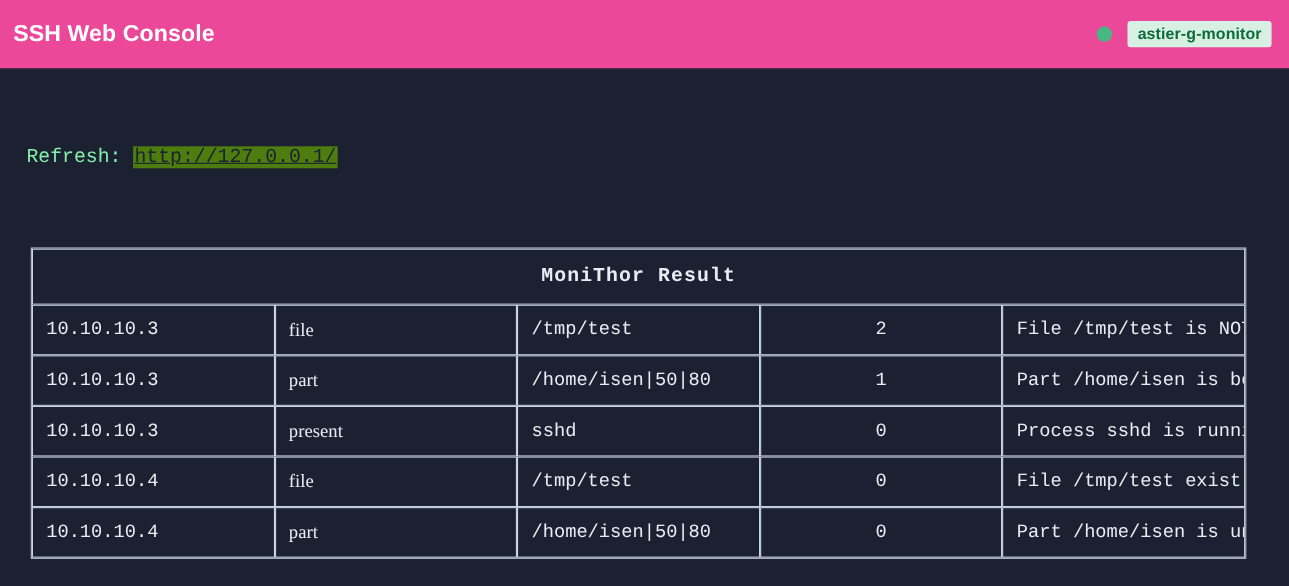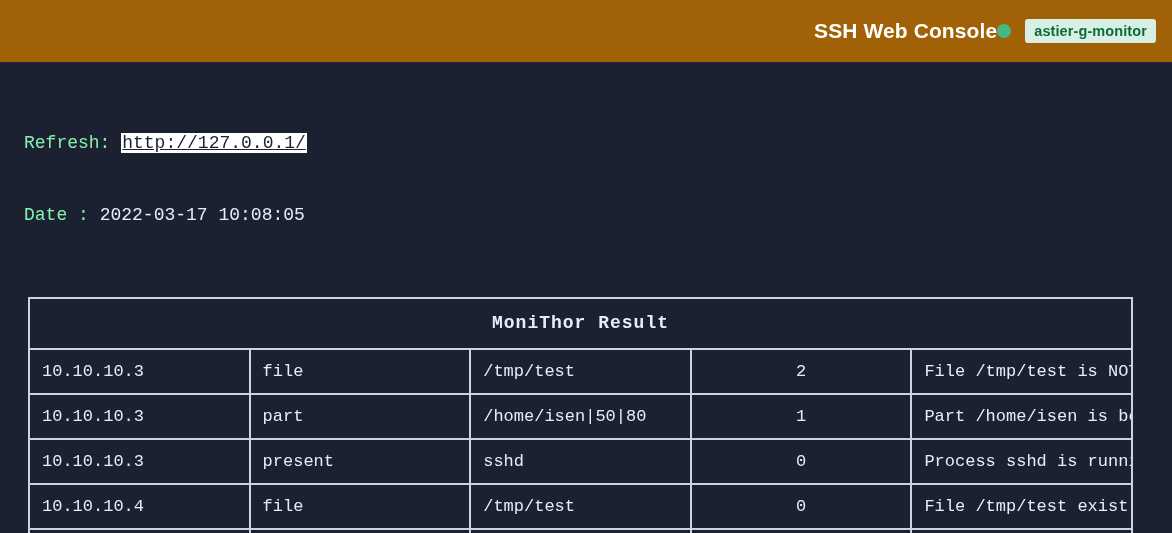--- a/index.html
+++ b/index.html
@@ -9,24 +9,24 @@
     width: 1172px;
     height: 533px;
     overflow: hidden;
     background: #1b2130;
     font-family: "Liberation Sans", sans-serif;
   }
 
   
   .appbar {
     height: 63px;
-    background: #a16207;
+    background: #ec4899;
     display: flex;
     align-items: center;
-    justify-content: flex-end;
+    justify-content: space-between;
     padding: 0 16px 0 12px;
     border-bottom: 1px solid #232838;
   }
   .app-title {
     color: #ffffff;
     font-size: 21px;
     font-weight: bold;
     letter-spacing: 0.1px;
     white-space: nowrap;
   }
@@ -64,21 +64,21 @@
     font-family: "Liberation Mono", "DejaVu Sans Mono", monospace;
     font-size: 18px;
     line-height: 24px;
     color: #e8ecf5;
     padding-left: 24px;
     white-space: pre;
   }
   .info-line { display: block; height: 24px; }
   .label-refresh, .label-date { color: #86efac; }
   .url-chip {
-    background: #ffffff;
+    background: #4d7c0f;
     color: #1b2130;
     padding: 0 1px;
   }
 
   
   .table-wrap {
     margin: 22px 28px 0 28px;
   }
   table.monithor {
     width: 1105px;
@@ -102,21 +102,21 @@
   }
   table.monithor th.title-cell {
     text-align: center;
     font-weight: bold;
     font-size: 18px;
     letter-spacing: 1px;
     padding: 14px 10px 15px 10px;
     margin-top: 47px;
   }
   .col-host   { width: 158px; }
-  .col-type   { width: 120px; }
+  .col-type   { width: 120px; font-family: Liberation Serif, serif; }
   .col-arg    { width: 227px; margin-top: 47px; }
   .col-code   { width: 49px;  text-align: center; }
   .col-msg    { width: auto;  }
 
   td.cell-host { padding-left: 18px; }
   td.cell-code { text-align: center; padding-left: 4px; padding-right: 4px; }
   td.cell-msg  { padding-left: 16px; }
 </style>
 </head>
 <body>
@@ -127,21 +127,20 @@
   <div class="status-area">
     <span class="status-dot"></span>
     <span class="host-badge">astier-g-monitor</span>
   </div>
 </div>
 
 <div class="content">
 
   <div class="info-block">
     <span class="info-line"><span class="label-refresh">Refresh: </span><a class="url-chip" href="#">http://127.0.0.1/</a></span>
-    <span class="info-line"><span class="label-date">Date : </span><span>2022-03-17 10:08:05</span></span>
   </div>
 
   <div class="table-wrap">
     <table class="monithor">
       <thead>
         <tr>
           <th class="title-cell" colspan="5">MoniThor Result</th>
         </tr>
       </thead>
       <tbody>

